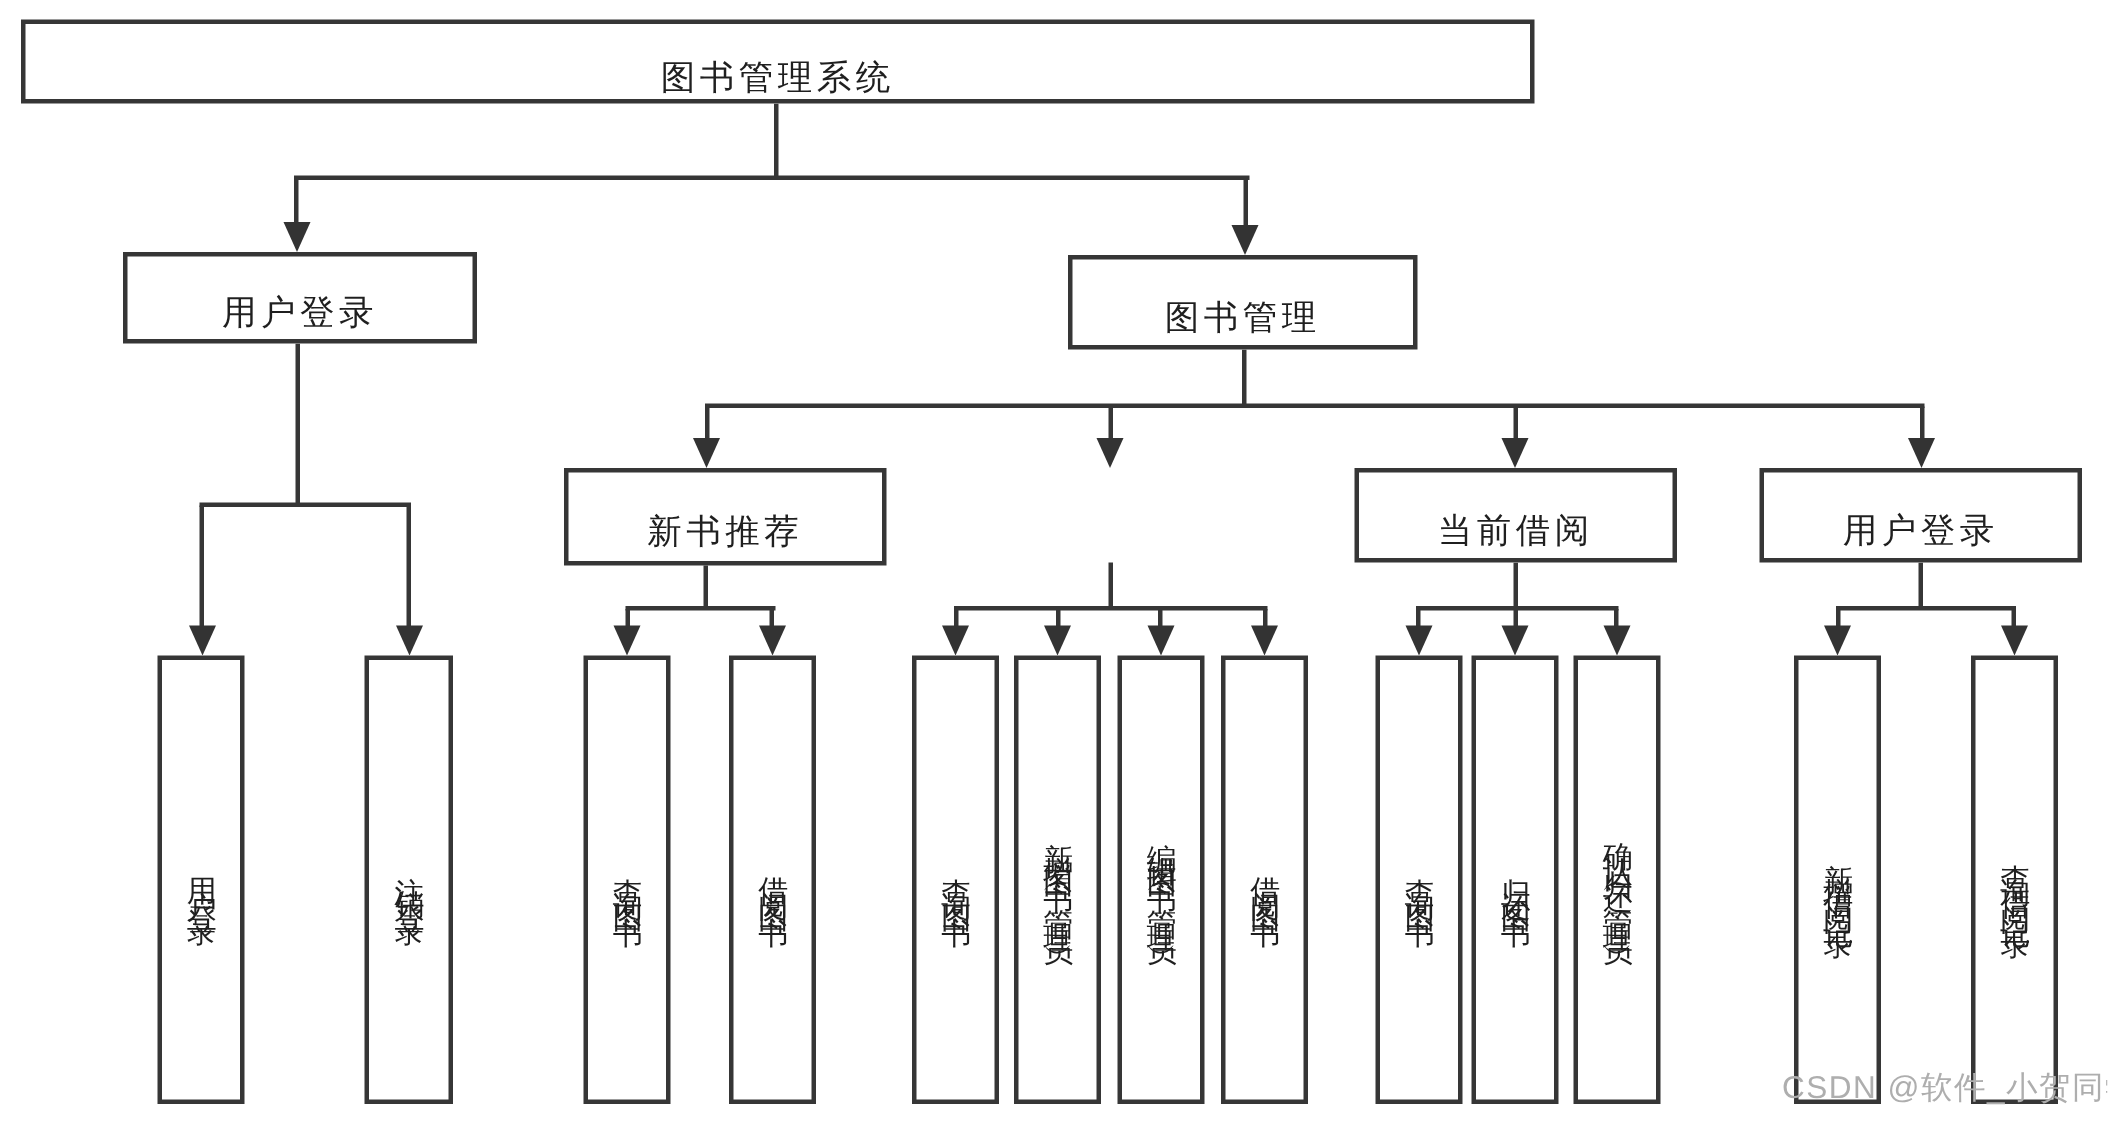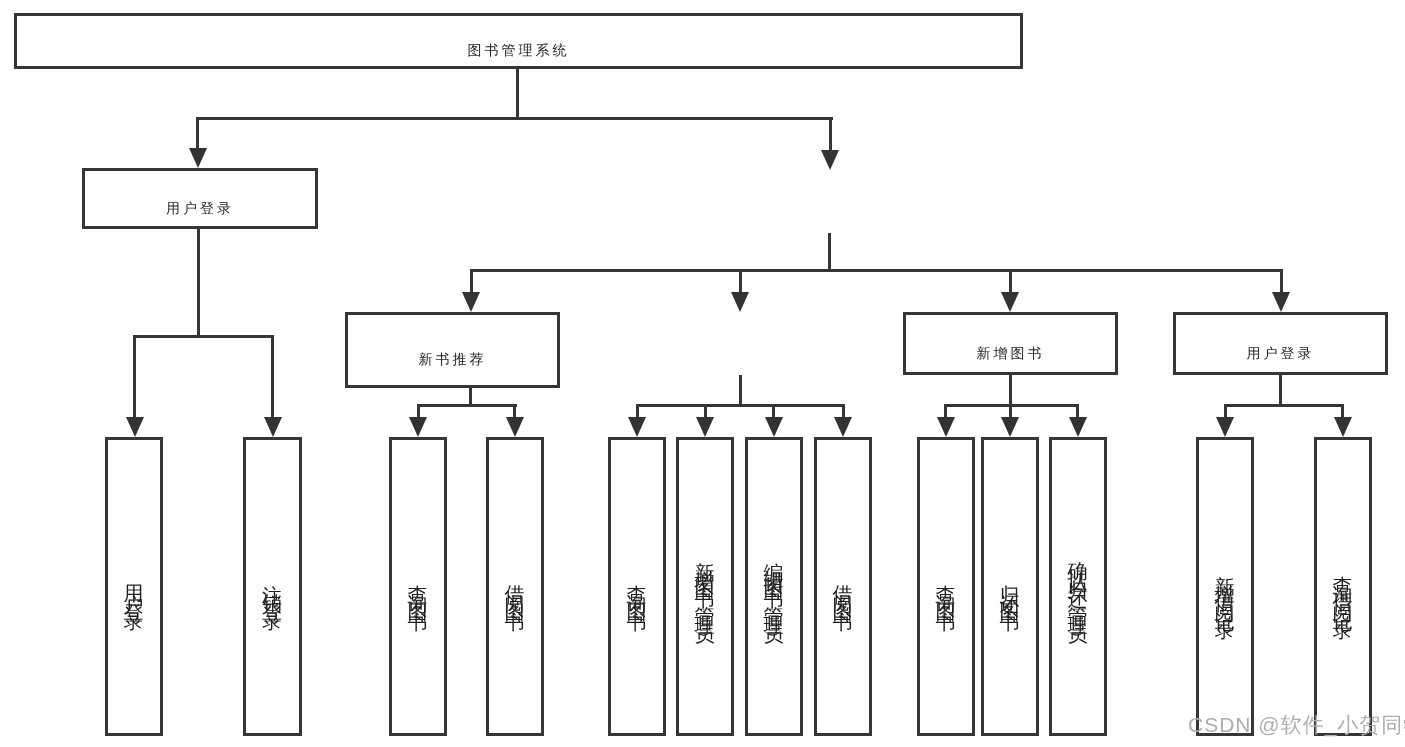--- a/index.html
+++ b/index.html
@@ -4,21 +4,21 @@
 <style>
   html,body{margin:0;padding:0;background:#ffffff;}
   .canvas{
     position:relative;width:1405px;height:747px;background:#ffffff;overflow:hidden;
     font-family:"Liberation Sans",sans-serif;color:#1f1f1f;
   }
   .box{
     position:absolute;box-sizing:border-box;border:3px solid #363636;background:#ffffff;
     display:flex;align-items:center;justify-content:center;
   }
-  .hlabel{font-size:14px;letter-spacing:3px;color:#1f1f1f;white-space:nowrap;margin-top:20px;}
+  .hlabel{font-size:23px;letter-spacing:3px;color:#1f1f1f;white-space:nowrap;margin-top:20px;}
   .vtext{
     writing-mode:vertical-rl;text-orientation:mixed;
     font-size:20px;letter-spacing:9px;color:#1f1f1f;line-height:1;
   }
   .line{position:absolute;background:#363636;}
   .arrow{
     position:absolute;width:0;height:0;
     border-left:9px solid transparent;border-right:9px solid transparent;
     border-top:20px solid #333333;
   }
@@ -91,26 +91,29 @@
   <div class="arrow" style="left:1216px;top:417px"></div>
   <div class="arrow" style="left:1334px;top:417px"></div>
 
   <div class="box" style="left:14px;top:13px;width:1009px;height:56px">
     <span class="hlabel">图书管理系统</span>
   </div>
 
   <div class="box" style="left:82px;top:168px;width:236px;height:61px">
     <span class="hlabel">用户登录</span>
   </div>
+  <div class="box" style="left:712px;top:170px;width:233px;height:63px">
+    <span class="hlabel">图书管理</span>
+  </div>
 
-  <div class="box" style="left:345px;top:312px;width:215px;height:76px">
+  <div class="box" style="left:376px;top:312px;width:215px;height:65px">
     <span class="hlabel">新书推荐</span>
   </div>
   <div class="box" style="left:903px;top:312px;width:215px;height:63px">
-    <span class="hlabel">新增图书</span>
+    <span class="hlabel">当前借阅</span>
   </div>
   <div class="box" style="left:1173px;top:312px;width:215px;height:63px">
     <span class="hlabel">用户登录</span>
   </div>
 
   <div class="box" style="left:105px;top:437px;width:58px;height:299px">
     <span class="vtext">用户登录</span>
   </div>
   <div class="box" style="left:243px;top:437px;width:59px;height:299px">
     <span class="vtext">注销登录</span>

